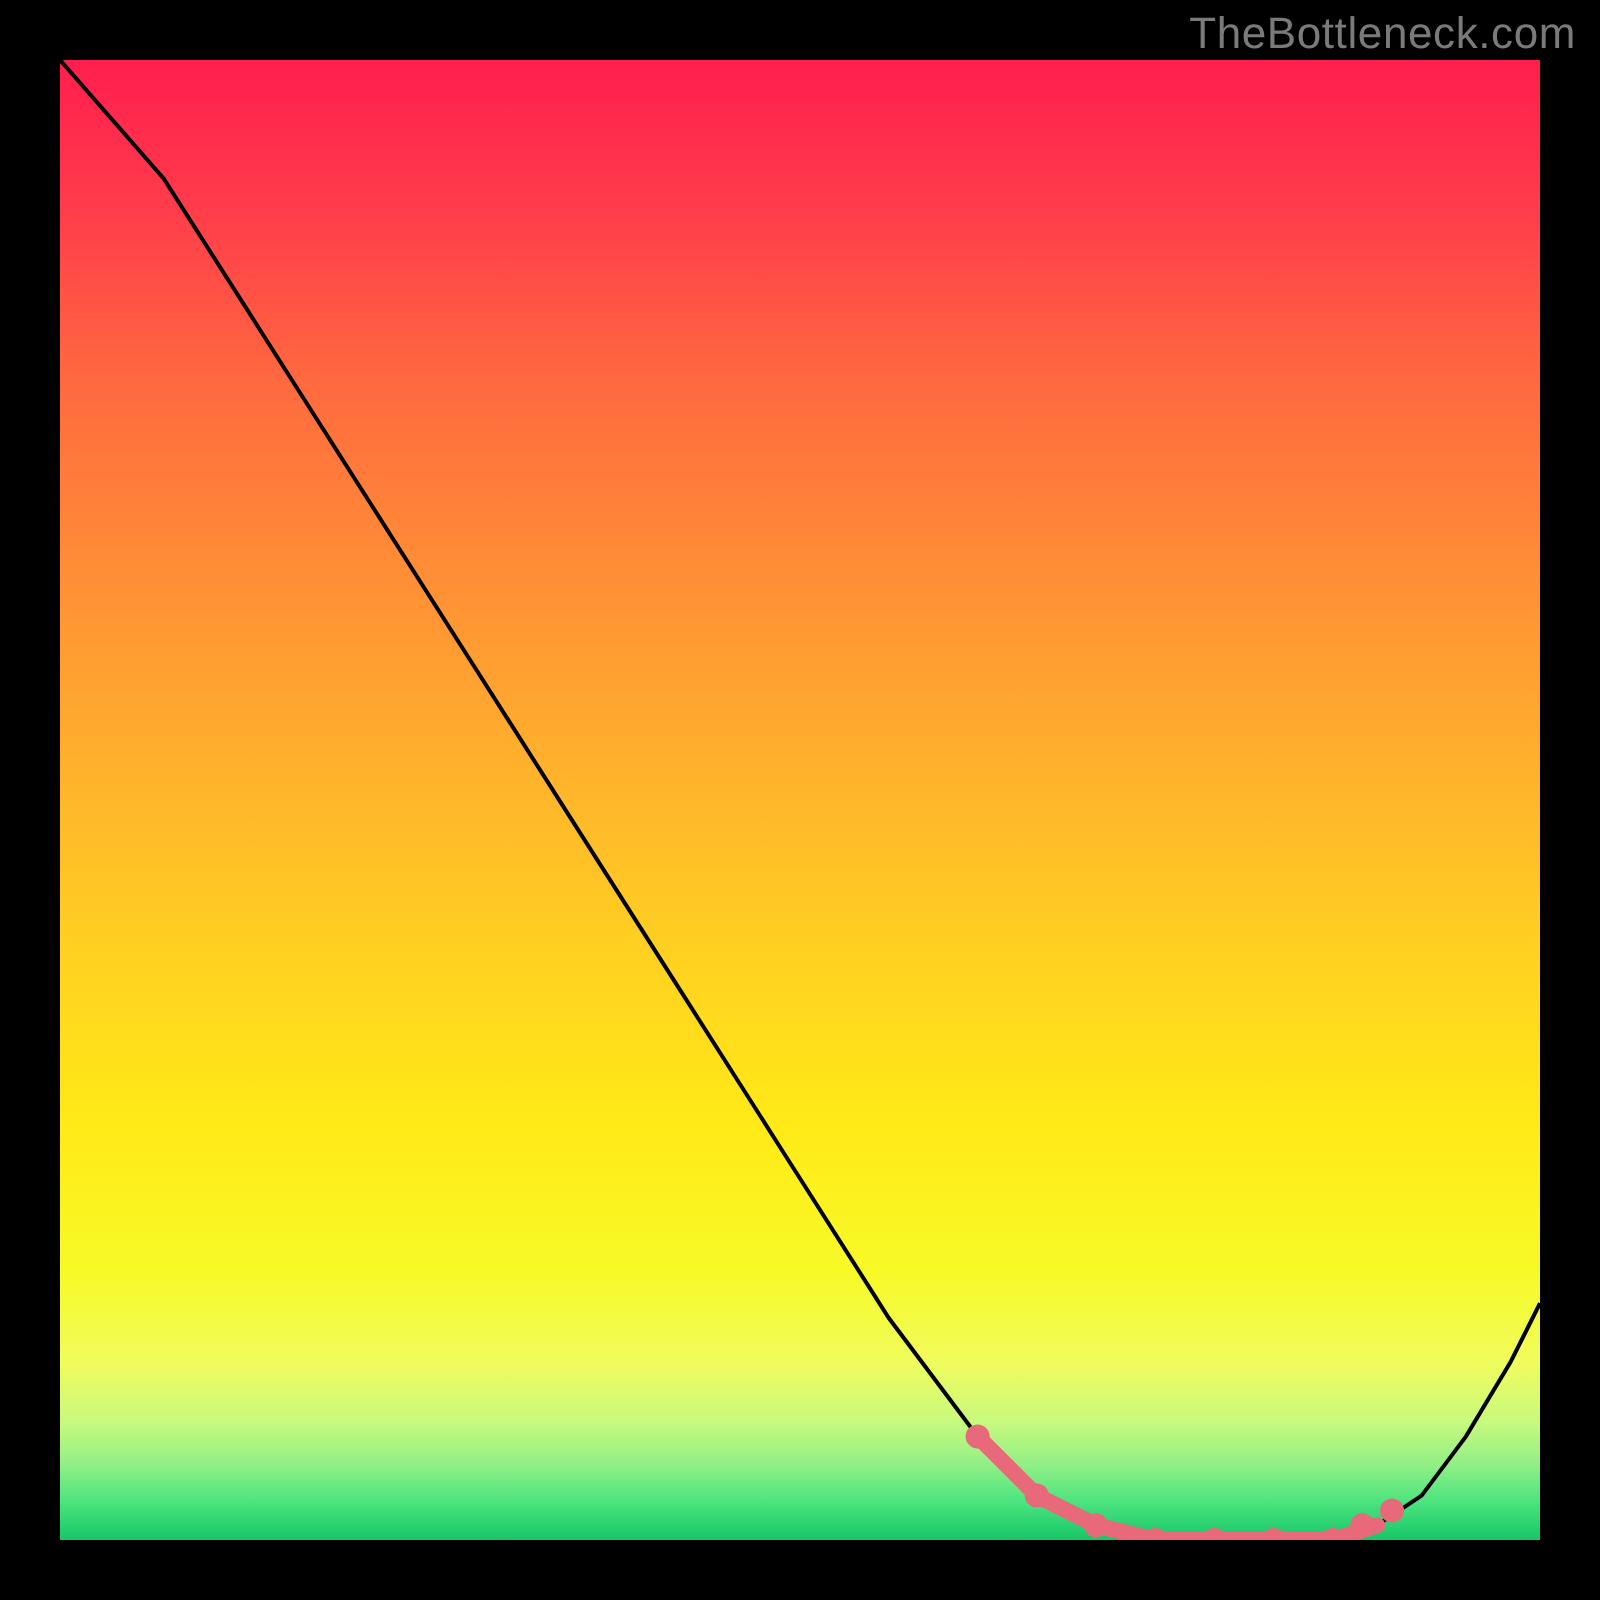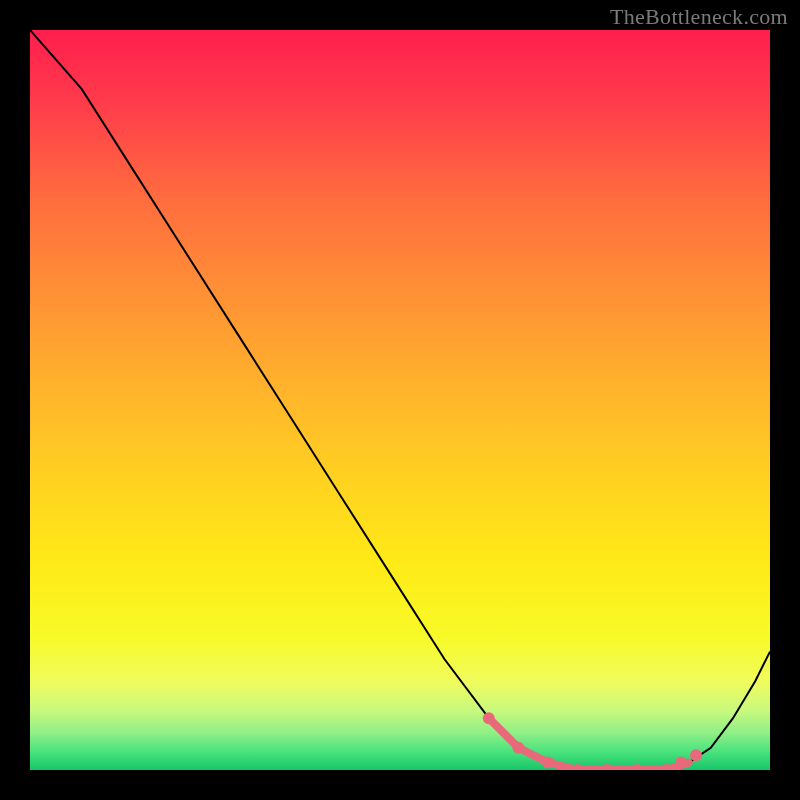--- a/index.html
+++ b/index.html
@@ -19,21 +19,20 @@
   }
   .watermark {
     position: absolute;
     top: 4px;
     right: 12px;
     color: #7a7a7a;
     font-size: 22px;
     font-weight: 400;
     letter-spacing: 0.3px;
     z-index: 10;
-    font-family: Liberation Serif, serif;
   }
   svg.plot {
     position: absolute;
     left: 30px;
     top: 30px;
     width: 740px;
     height: 740px;
   }
 </style>
 </head>

